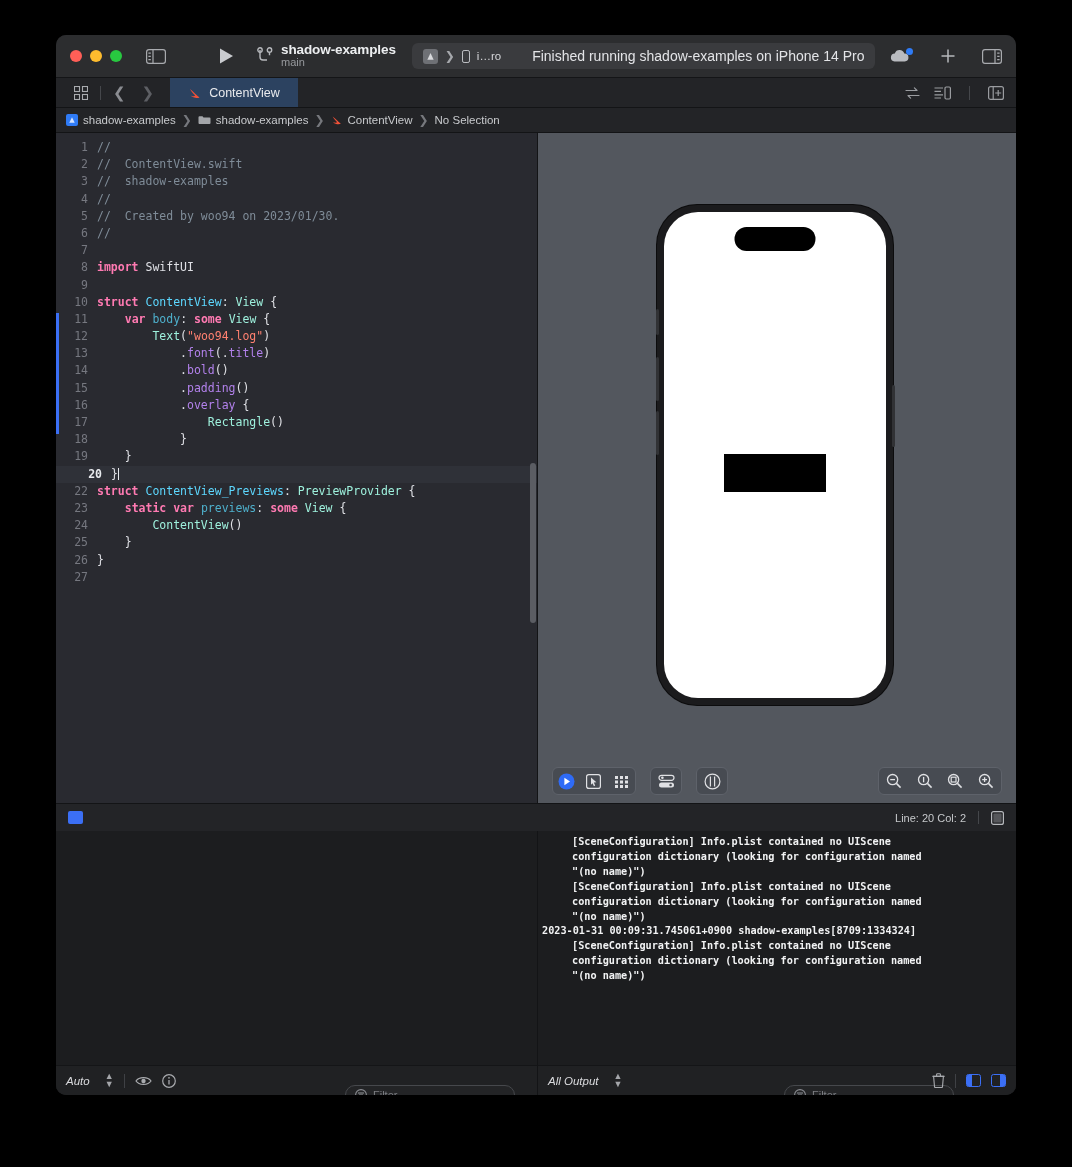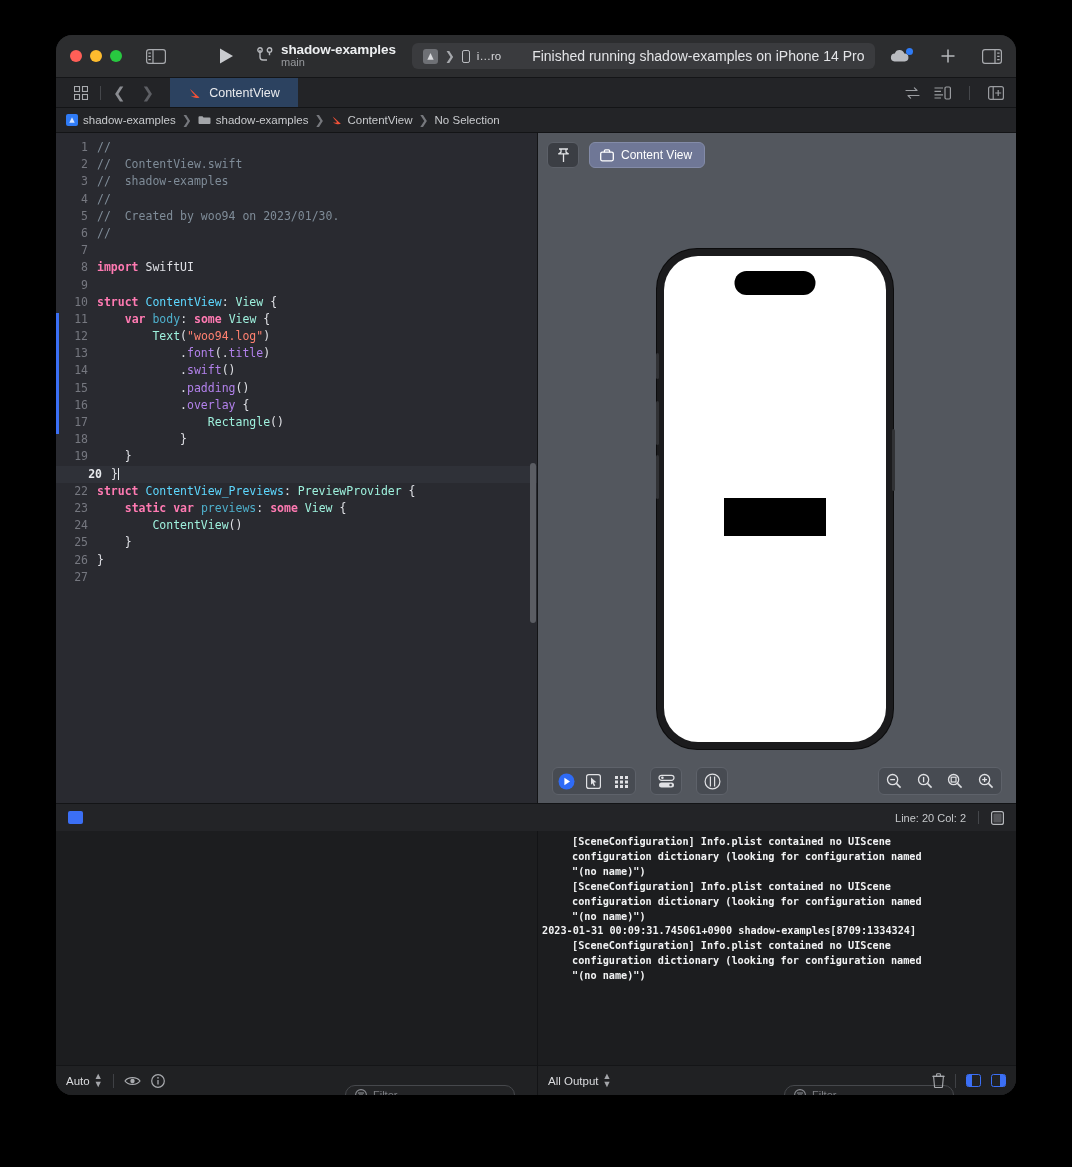--- a/index.html
+++ b/index.html
@@ -7,21 +7,21 @@
     width: 1072px; height: 1167px;
     background: #000;
     font-family: "Liberation Sans", sans-serif;
     overflow: hidden;
   }
   .window {
     position: absolute;
     left: 56px; top: 35px;
     width: 960px; height: 1060px;
     background: #1f2022;
-    border-radius: 16px;
+    border-radius: 10px;
     overflow: hidden;
     box-shadow: 0 12px 40px rgba(0,0,0,0.7);
     display: flex; flex-direction: column;
   }
 
   
   .titlebar {
     height: 43px;
     background: #2c2d2f;
     display: flex; align-items: center;
@@ -268,21 +268,21 @@
   .log-line { white-space: pre-wrap; }
   .log-cont { padding-left: 30px; }
 
   .panelbar {
     height: 30px; flex: 0 0 auto;
     background: #202123;
     border-top: 1px solid #141517;
     display: flex; align-items: center;
     padding: 0 10px; gap: 10px; position: relative;
   }
-  .pb-label { color: #dadbde; font-size: 11.5px; display:flex; align-items:center; gap:4px;}
+  .pb-label { color: #dadbde; font-size: 11.5px; display:flex; align-items:center; gap:15px;font-style:italic;}
   .stepper { color: #a4a6aa; font-size: 9px; line-height: 9px; display:flex; flex-direction:column;}
   .pb-sep { width: 1px; height: 14px; background: #3f4145; }
   .pb-icon { color: #a9abaf; display:flex; align-items:center;}
   .filter-box {
     height: 20px; border-radius: 10px;
     border: 1px solid #46484c; background: #232426;
     display: flex; align-items: center; gap: 6px;
     padding: 0 9px; width: 170px; margin-top: 28px;
   }
   .filter-ph { color: #7d7f84; font-size: 11px; }
@@ -513,21 +513,21 @@
           <div class="crow">
             <div class="gut">12</div>
             <div class="ctext"><span class="c-plain">        </span><span class="c-type2">Text</span><span class="c-plain">(</span><span class="c-str">"woo94.log"</span><span class="c-plain">)</span></div>
           </div>
           <div class="crow">
             <div class="gut">13</div>
             <div class="ctext"><span class="c-plain">            .</span><span class="c-mem">font</span><span class="c-plain">(.</span><span class="c-mem">title</span><span class="c-plain">)</span></div>
           </div>
           <div class="crow">
             <div class="gut">14</div>
-            <div class="ctext"><span class="c-plain">            .</span><span class="c-mem">swift</span><span class="c-plain">()</span></div>
+            <div class="ctext"><span class="c-plain">            .</span><span class="c-mem">bold</span><span class="c-plain">()</span></div>
           </div>
           <div class="crow">
             <div class="gut">15</div>
             <div class="ctext"><span class="c-plain">            .</span><span class="c-mem">padding</span><span class="c-plain">()</span></div>
           </div>
           <div class="crow">
             <div class="gut">16</div>
             <div class="ctext"><span class="c-plain">            .</span><span class="c-mem">overlay</span><span class="c-plain"> {</span></div>
           </div>
           <div class="crow">
@@ -568,38 +568,20 @@
           </div>
           <div class="crow">
             <div class="gut">27</div>
             <div class="ctext"></div>
           </div>
         </div>
       <div class="editor-scrollbar"></div>
     </div>
 
     <div class="canvas-pane">
-      <div class="canvas-top">
-        <div class="pin-btn">
-          <svg width="13" height="15" viewBox="0 0 13 15">
-              <line x1="2" y1="1" x2="11" y2="1" stroke="#e2e3e6" stroke-width="1.3"></line>
-              <path d="M4 1 v3.2 l-2.3 1.6 h9.6 L9 4.2 V1" fill="none" stroke="#e2e3e6" stroke-width="1.3" stroke-linejoin="round"></path>
-              <line x1="6.5" y1="5.8" x2="6.5" y2="14" stroke="#e2e3e6" stroke-width="1.3"></line>
-            </svg>
-        </div>
-        <div class="preview-chip">
-          <span>
-            <svg width="14" height="13" viewBox="0 0 14 13">
-                <rect x="0.7" y="3.2" width="12.6" height="8.6" rx="1.5" fill="none" stroke="#ffffff" stroke-width="1.3"></rect>
-                <path d="M4.4 3.2 V1.8 a1 1 0 0 1 1 -1 h3.2 a1 1 0 0 1 1 1 V3.2" fill="none" stroke="#ffffff" stroke-width="1.3"></path>
-              </svg>
-          </span>
-          <span class="preview-chip-label">Content View</span>
-        </div>
-      </div>
 
       <div class="canvas-body">
         <div class="phone">
           <div class="btn-side btn-silent"></div>
           <div class="btn-side btn-volup"></div>
           <div class="btn-side btn-voldn"></div>
           <div class="btn-side btn-power"></div>
           <div class="phone-screen">
             <div class="dynamic-island"></div>
             <div class="black-rect"></div>

